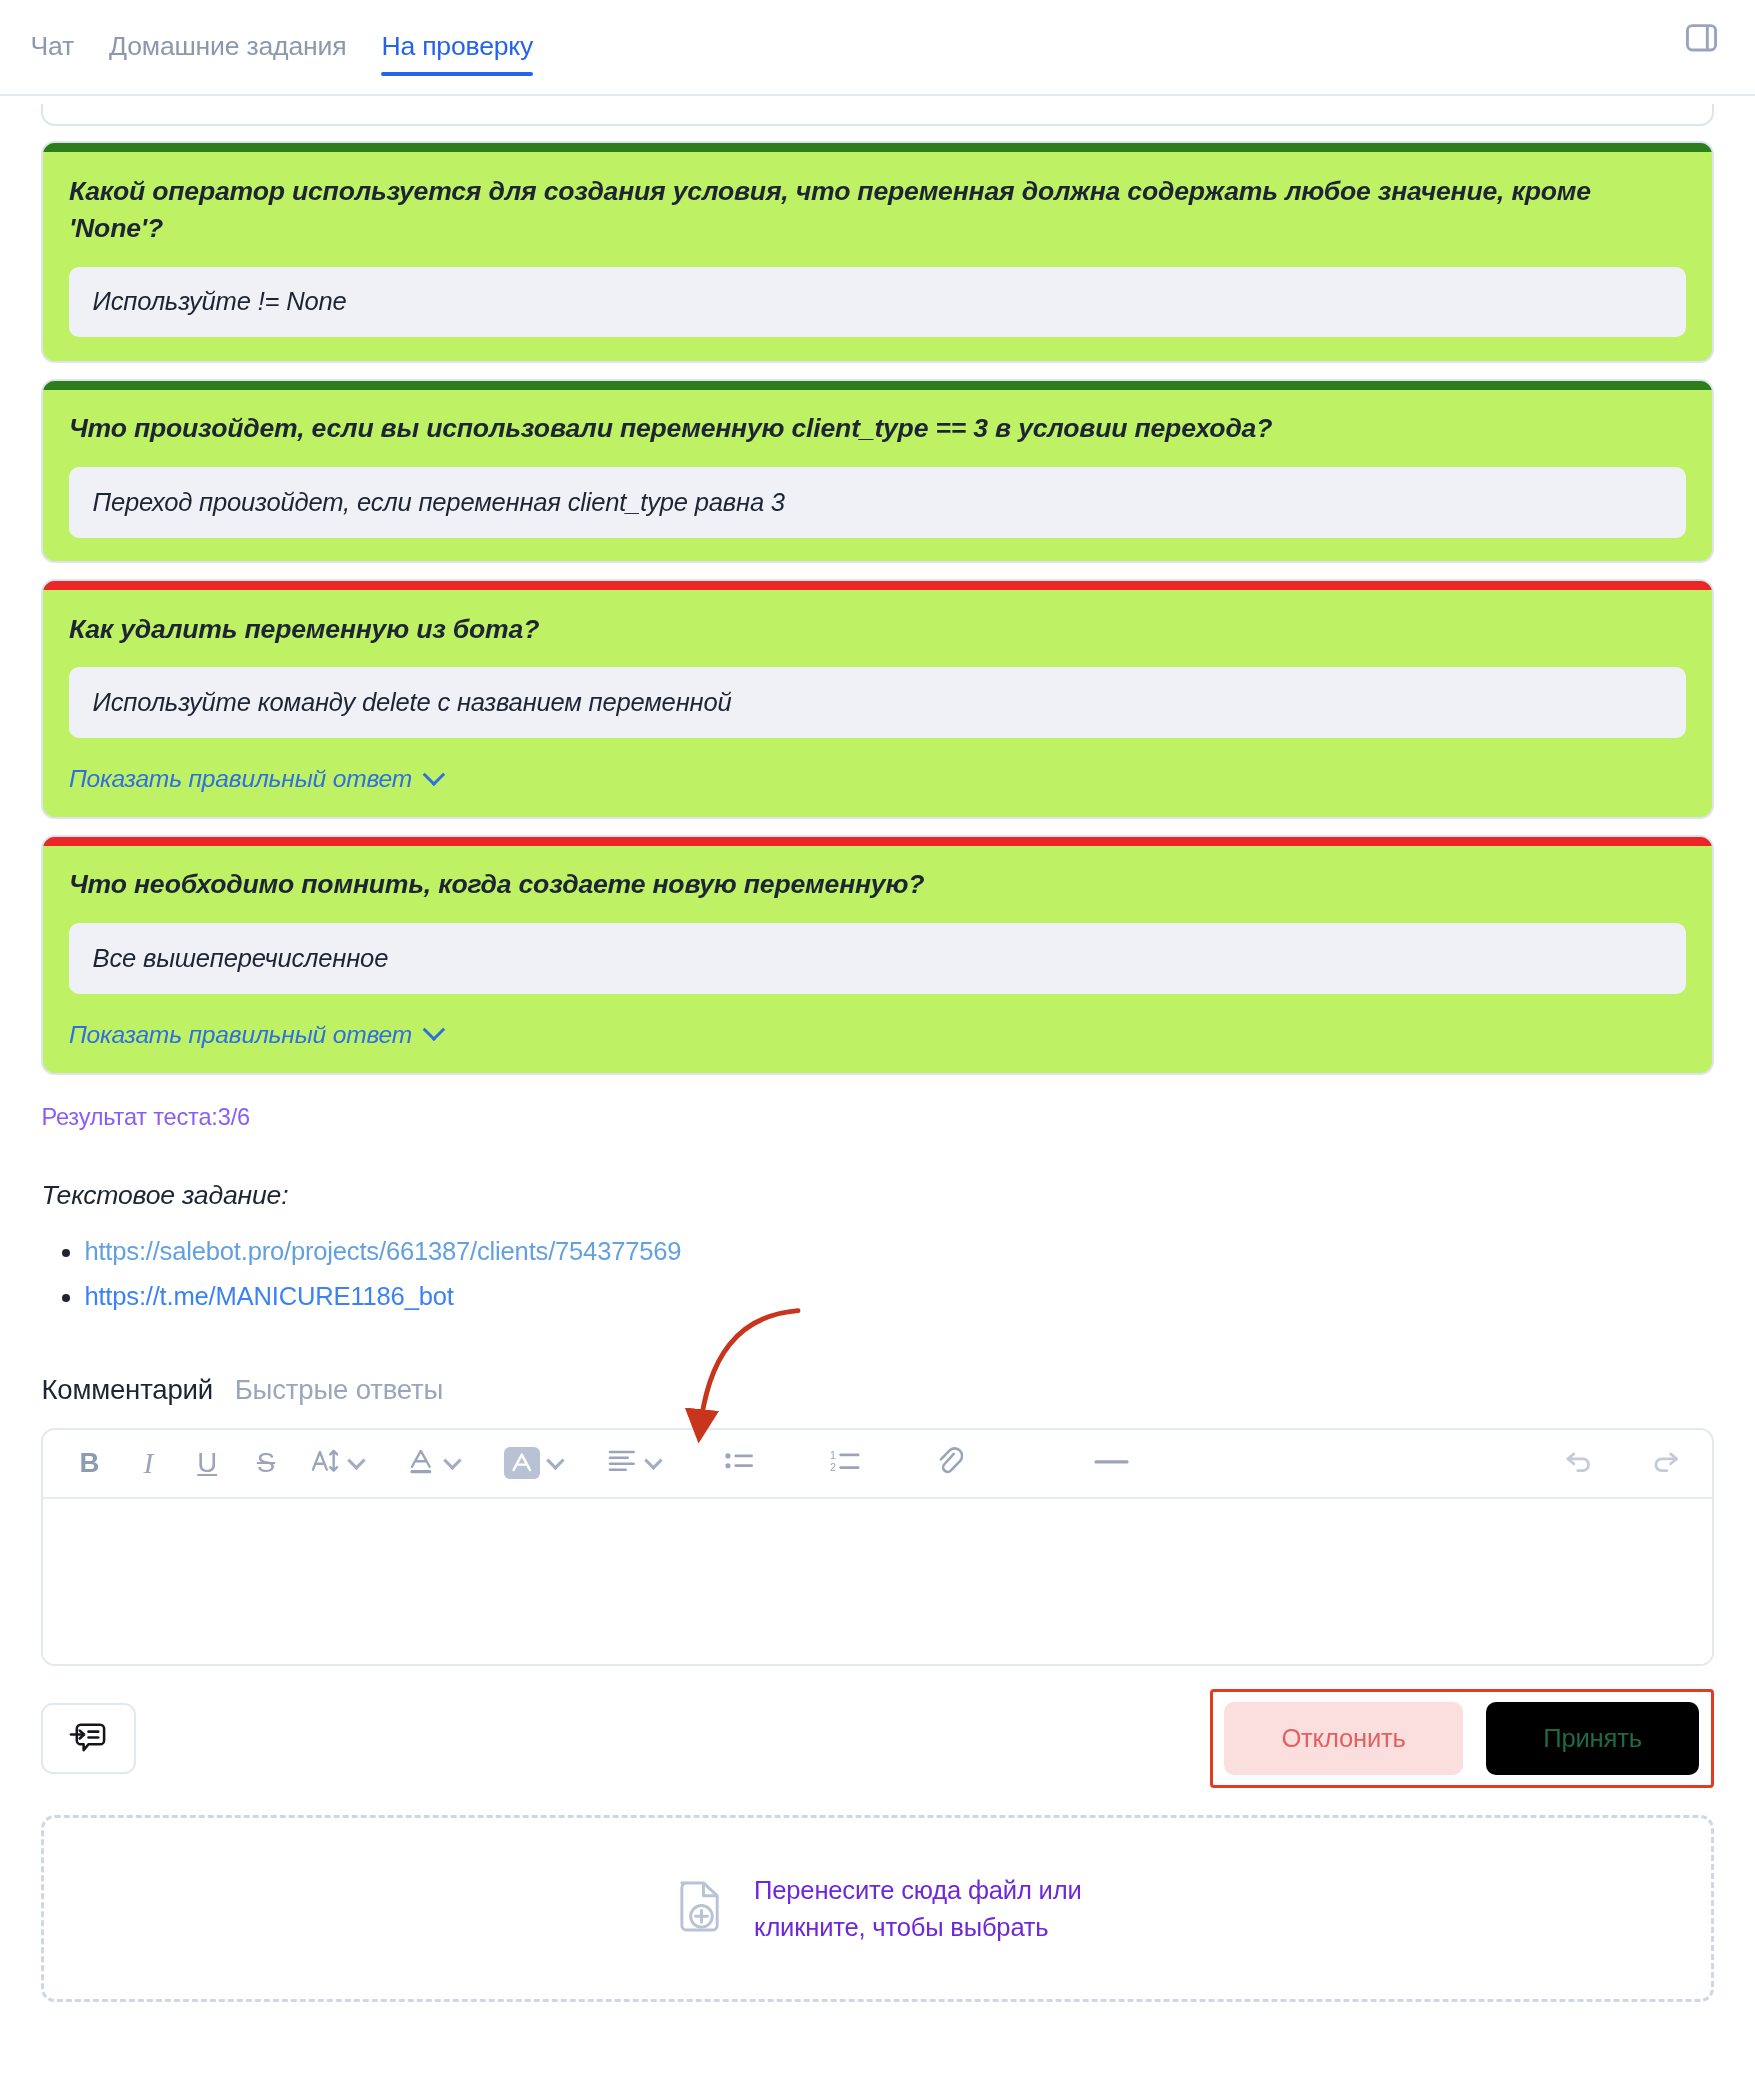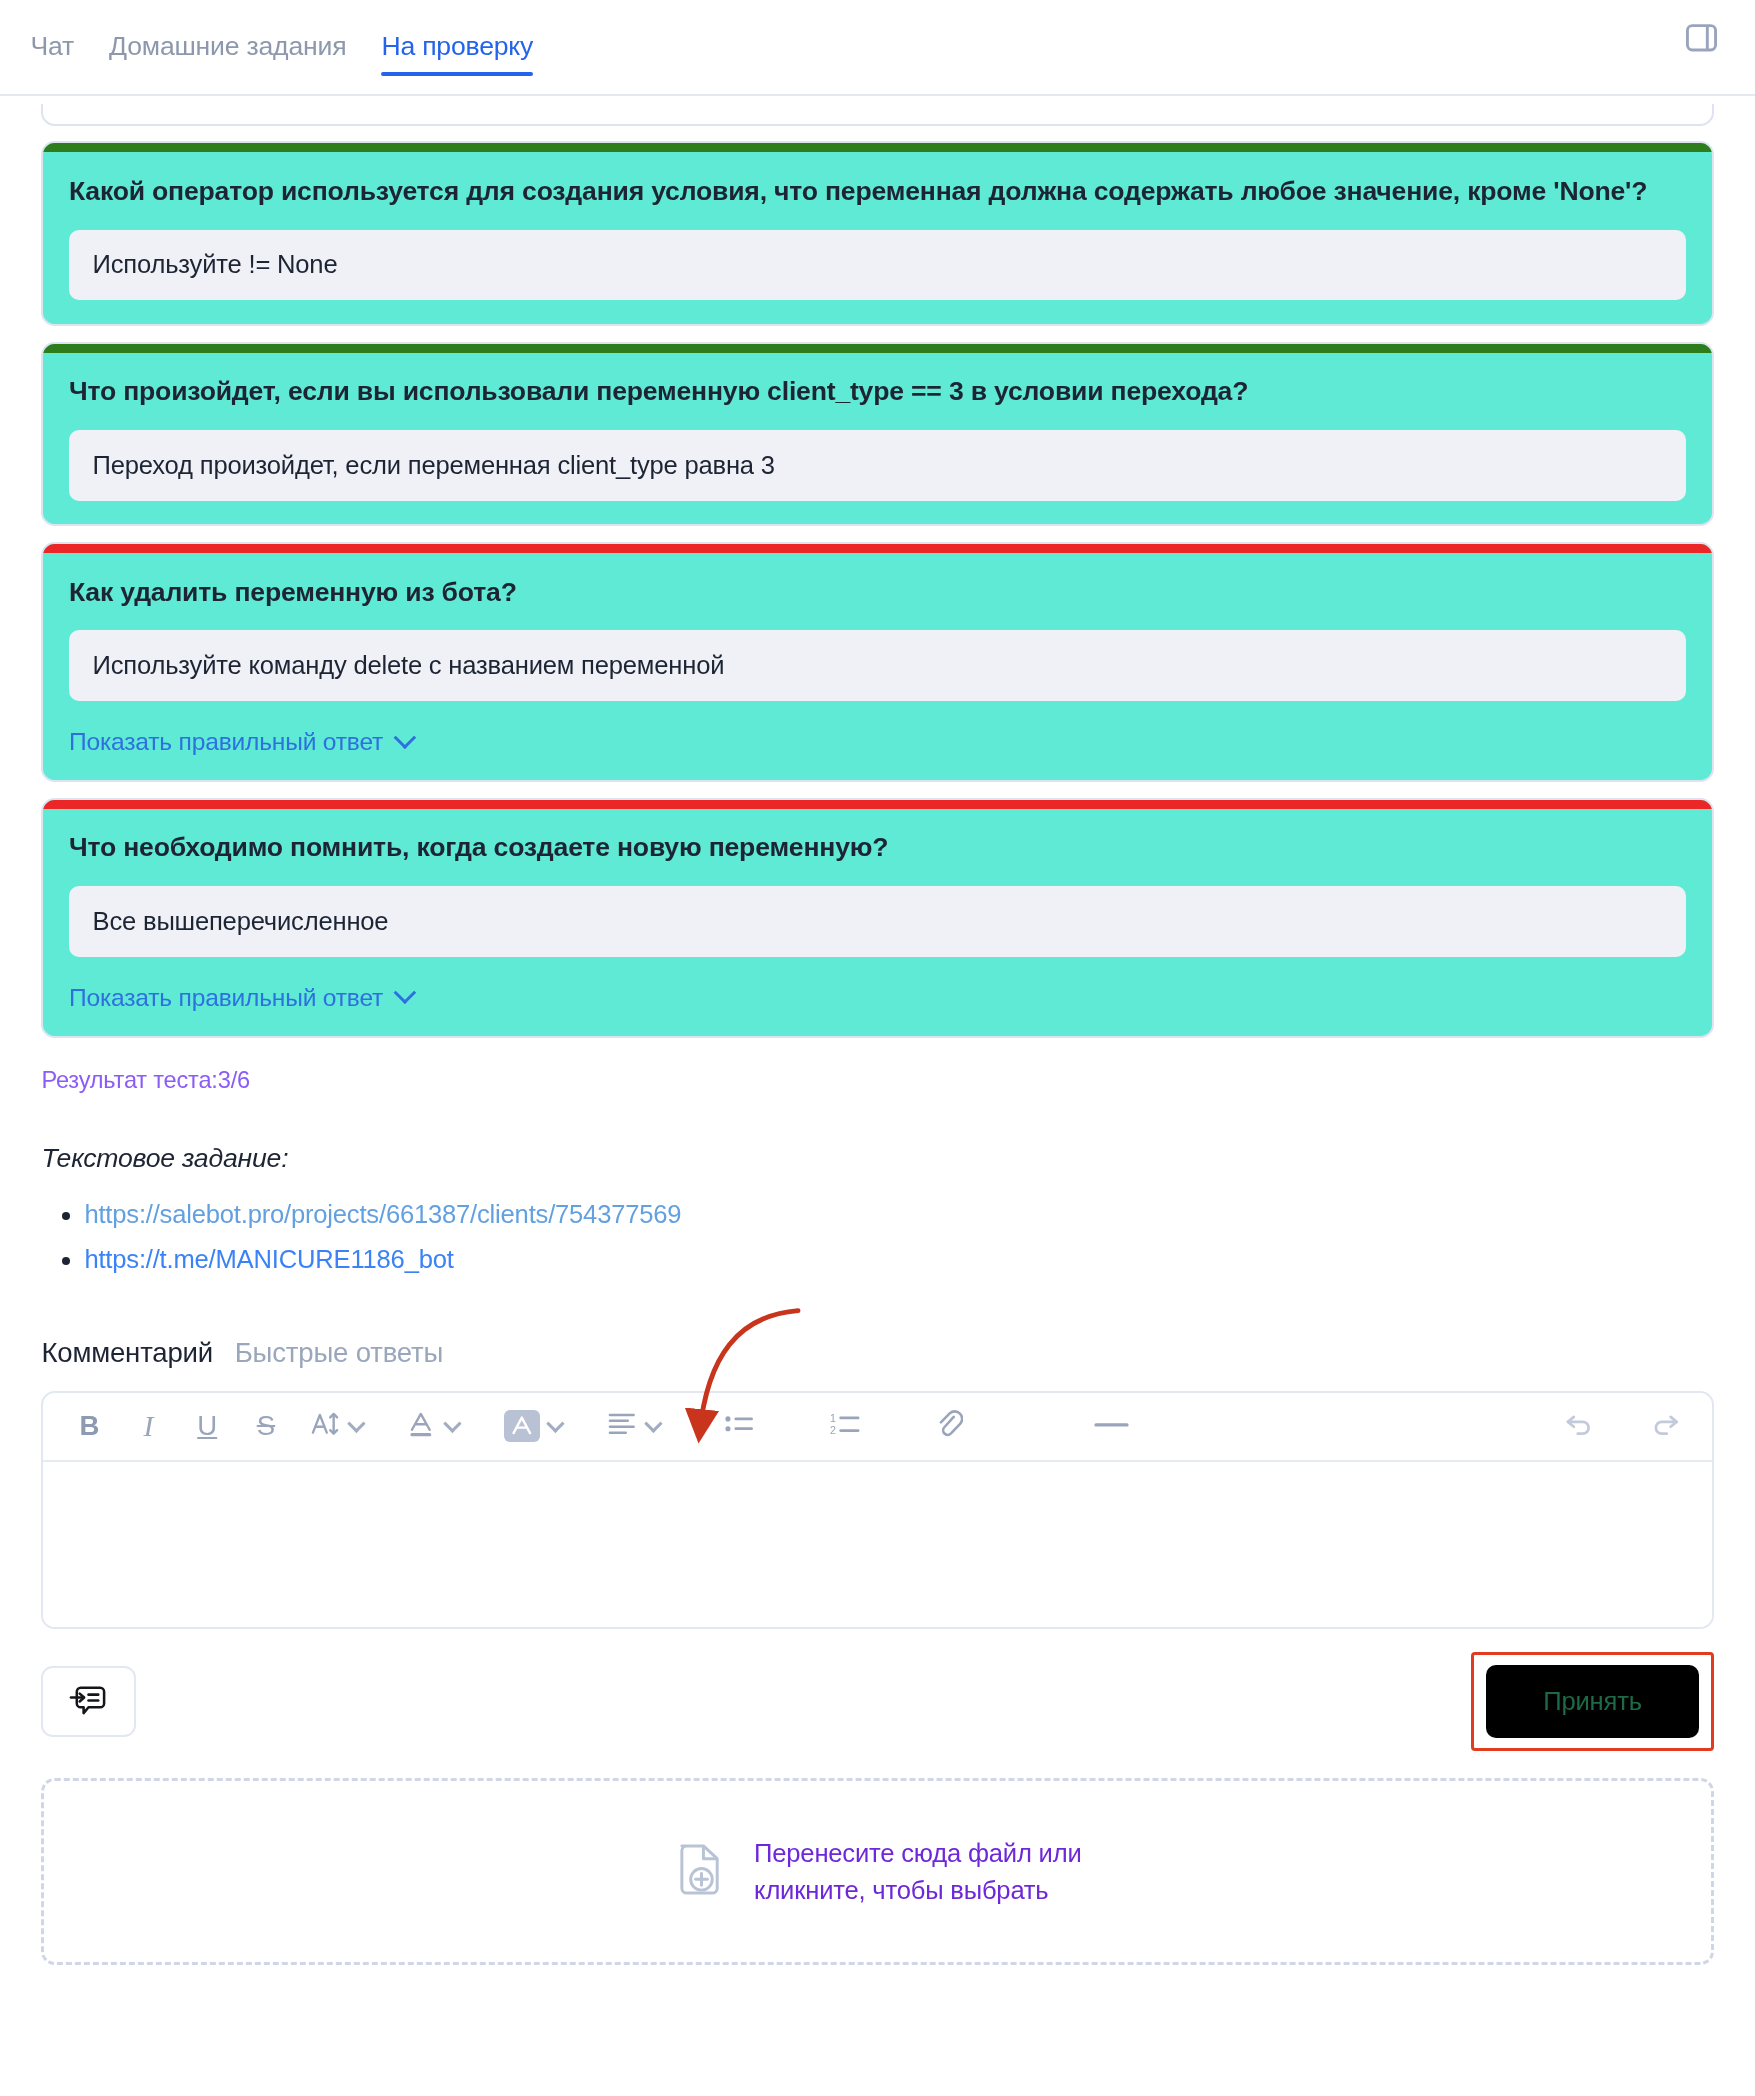--- a/index.html
+++ b/index.html
@@ -76,25 +76,26 @@
     margin: 7.9px 13.8px 0 13.8px;
     border: 2px solid #dde3ef;
     border-top: none;
     border-radius: 0 0 13.8px 13.8px;
     background: #fff;
   }
 
   .card {
     position: relative;
     margin: 15.8px 13.8px 0 13.8px;
-    background: #5eead4;
+    background: #bef264;
     border: 2px solid #dde3ef;
     border-radius: 13.8px;
     padding: 25.6px 25.6px 23.6px 25.6px;
     overflow: hidden;
+    font-style: italic;
   }
   .card .status-bar {
     position: absolute;
     top: 0; left: 0; right: 0;
     height: 8.9px;
   }
   .card.correct .status-bar { background: #2e7d1c; }
   .card.wrong   .status-bar { background: #ea2626; }
 
   .q-text {
@@ -515,20 +516,21 @@
           <svg width="41" height="39" viewBox="0 0 42 40" fill="none">
             <path d="M13 8 H33 a4 4 0 0 1 4 4 v12 a4 4 0 0 1 -4 4 H21 l-5 6 v-6 h-3 a4 4 0 0 1 -4 -4 v-12 a4 4 0 0 1 4 -4 z" stroke="#14161a" stroke-width="2.6" stroke-linejoin="round" fill="none"></path>
             <line x1="21" y1="15" x2="31" y2="15" stroke="#14161a" stroke-width="2.6" stroke-linecap="round"></line>
             <line x1="21" y1="21" x2="31" y2="21" stroke="#14161a" stroke-width="2.6" stroke-linecap="round"></line>
             <line x1="3" y1="18" x2="16" y2="18" stroke="#14161a" stroke-width="2.6" stroke-linecap="round"></line>
             <path d="M12 14 L16.5 18 L12 22" stroke="#14161a" stroke-width="2.6" stroke-linecap="round" stroke-linejoin="round"></path>
           </svg>
         </span>
       </div>
       <div class="action-group">
+        <button class="btn btn-reject">Отклонить</button>
         <button class="btn btn-accept">Принять</button>
       </div>
     </div>
 
     <div class="dropzone">
       <span>
         <svg width="53" height="59" viewBox="0 0 54 60" fill="none">
           <path d="M8 6 h22 l14 13 v30 a5 5 0 0 1 -5 5 H13 a5 5 0 0 1 -5 -5 V11 a5 5 0 0 1 5 -5 z" stroke="#b9c3d6" stroke-width="3" stroke-linejoin="round" fill="none"></path>
           <path d="M30 6 v13 h14" stroke="#b9c3d6" stroke-width="3" stroke-linejoin="round" fill="none"></path>
           <circle cx="28" cy="40" r="11" fill="#ffffff" stroke="#b9c3d6" stroke-width="3"></circle>

